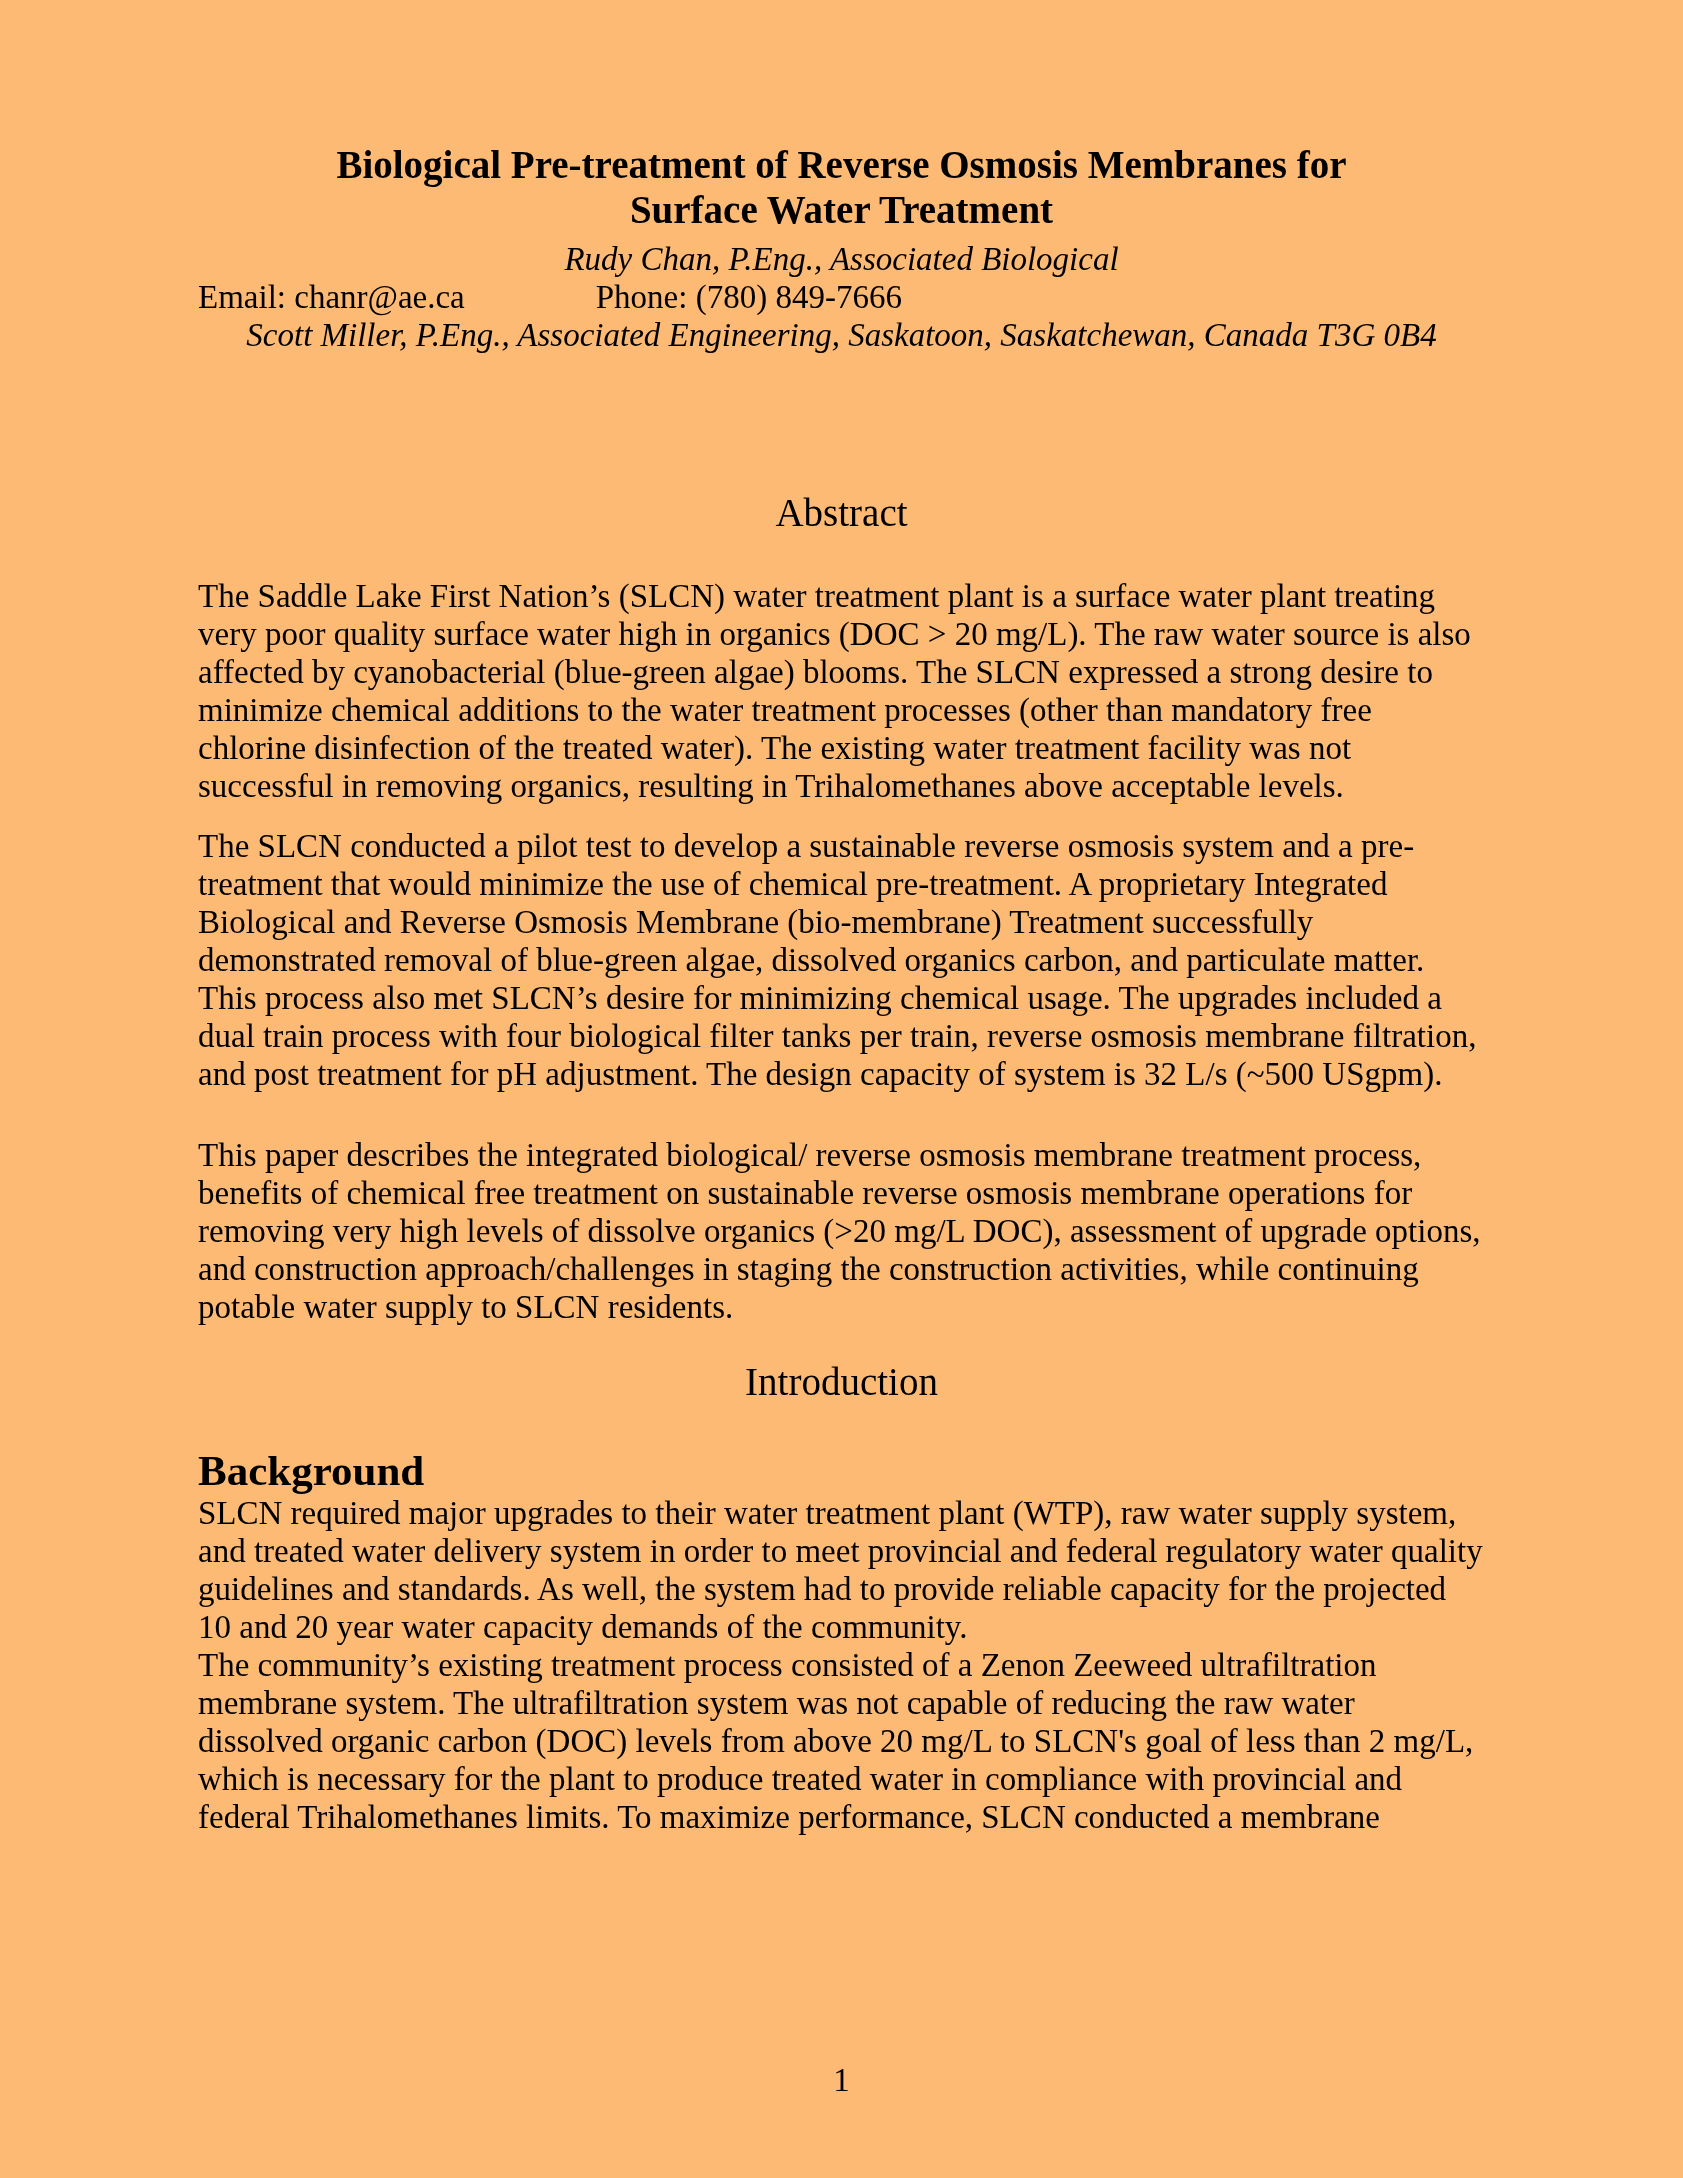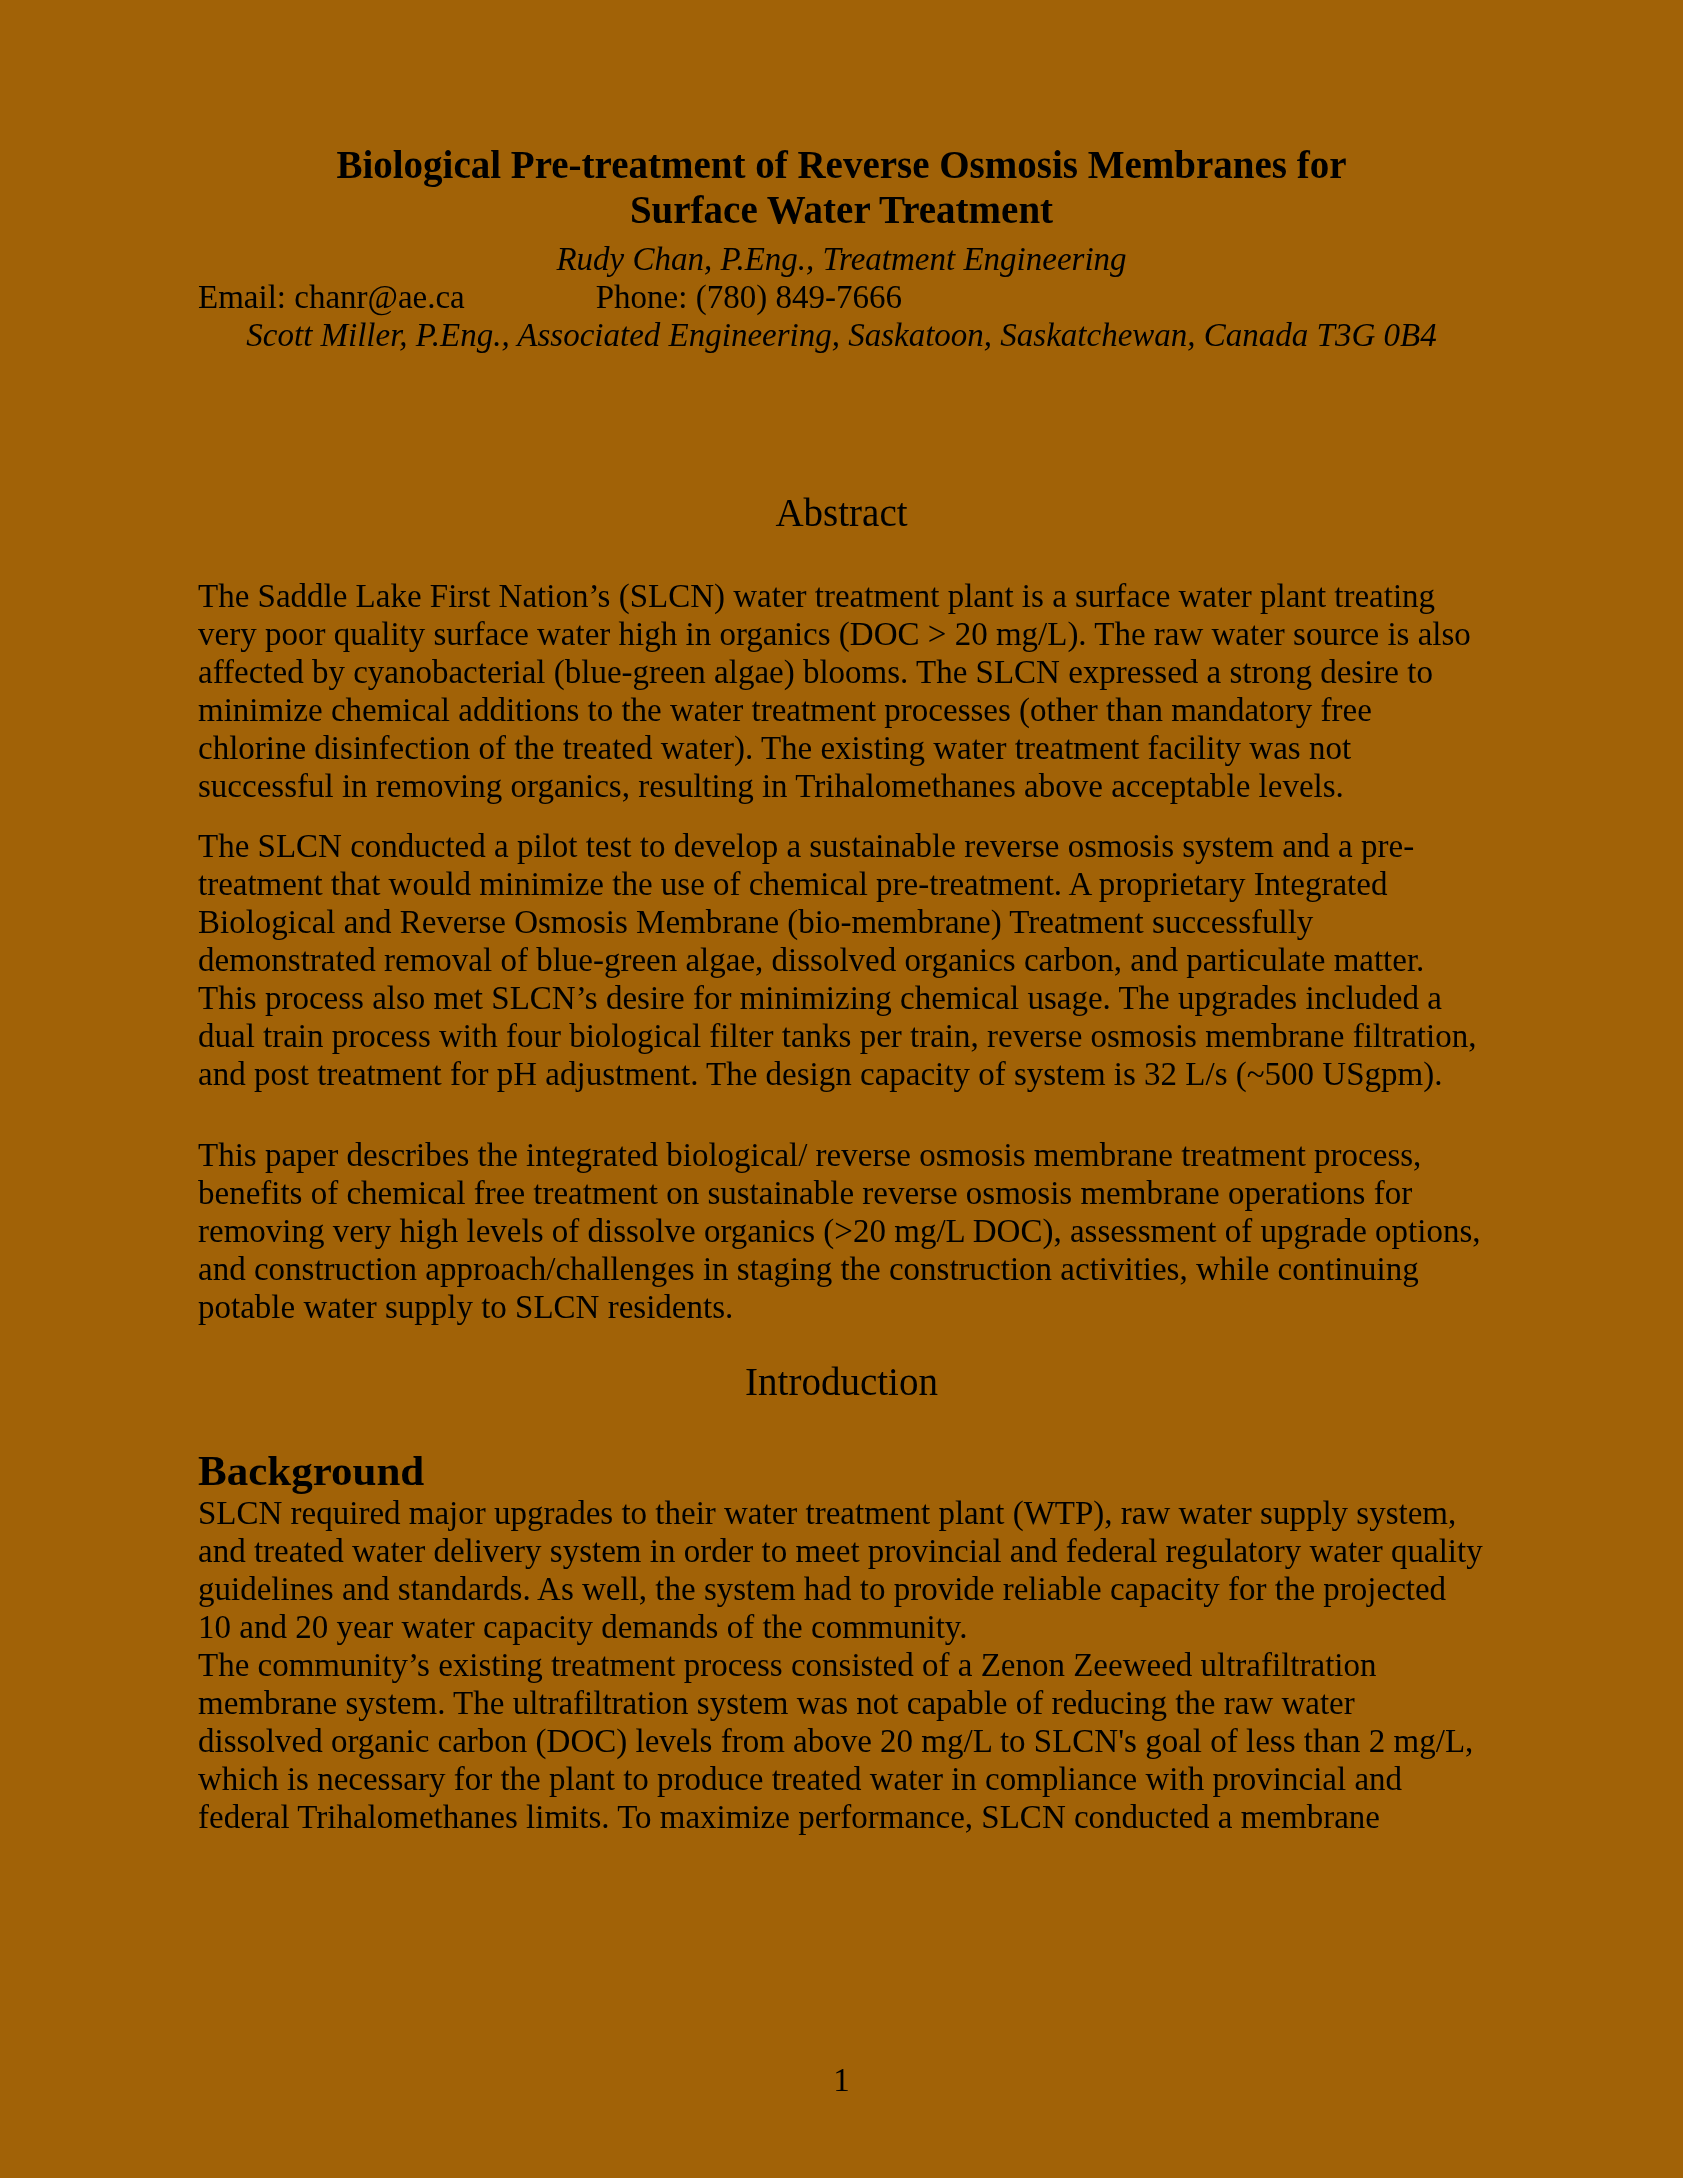--- a/index.html
+++ b/index.html
@@ -5,21 +5,21 @@
   html, body {
     margin: 0;
     padding: 0;
     background: #ffffff;
   }
   .page {
     position: relative;
     width: 1683px;
     height: 2178px;
     box-sizing: border-box;
-    background: #a16207;
+    background: #fdba74;
     color: #000000;
     font-family: "Liberation Serif", serif;
     padding: 142px 198px 0 198px;
     overflow: hidden;
   }
   .doc-title {
     margin: 0;
     font-size: 39px;
     line-height: 45px;
     font-weight: bold;
@@ -81,21 +81,21 @@
 </style>
 </head>
 <body>
 
 <div class="page">
 
   <h1 class="doc-title">Biological Pre-treatment of Reverse Osmosis Membranes for
 Surface Water Treatment</h1>
 
   <div class="author-block">
-    <div class="author-line">Rudy Chan, P.Eng., Treatment Engineering</div>
+    <div class="author-line">Rudy Chan, P.Eng., Associated Biological</div>
     <div class="contact-line">
       <span>Email: chanr@ae.ca</span>
       <span>Phone: (780) 849-7666</span>
     </div>
     <div class="author-line">Scott Miller, P.Eng., Associated Engineering, Saskatoon, Saskatchewan, Canada T3G 0B4</div>
   </div>
 
   <h2 class="section-heading heading-abstract">Abstract</h2>
 
   <p class="para para-abstract-1">The Saddle Lake First Nation’s (SLCN) water treatment plant is a surface water plant treating

